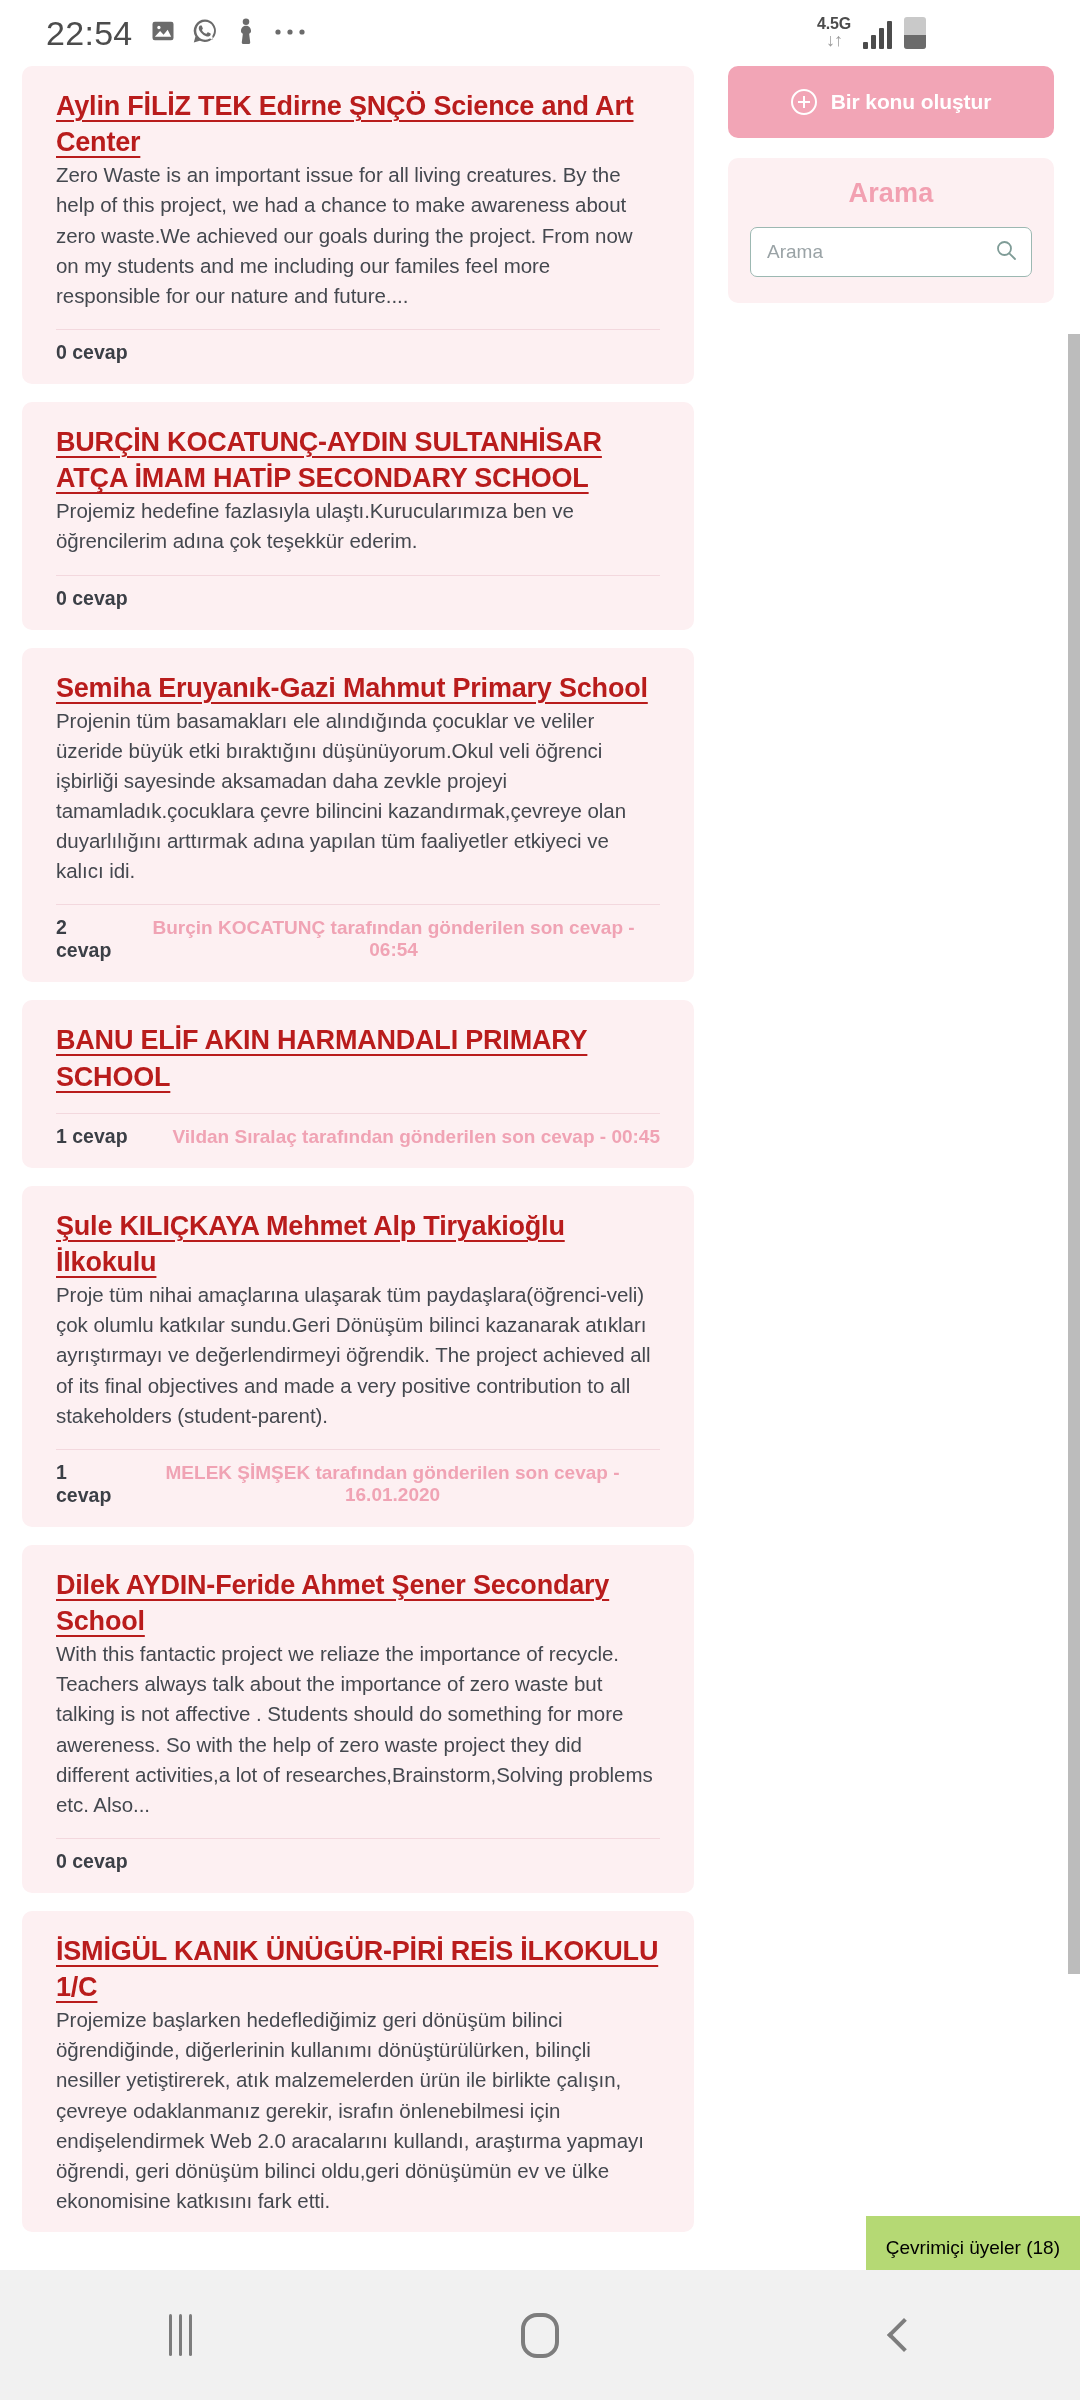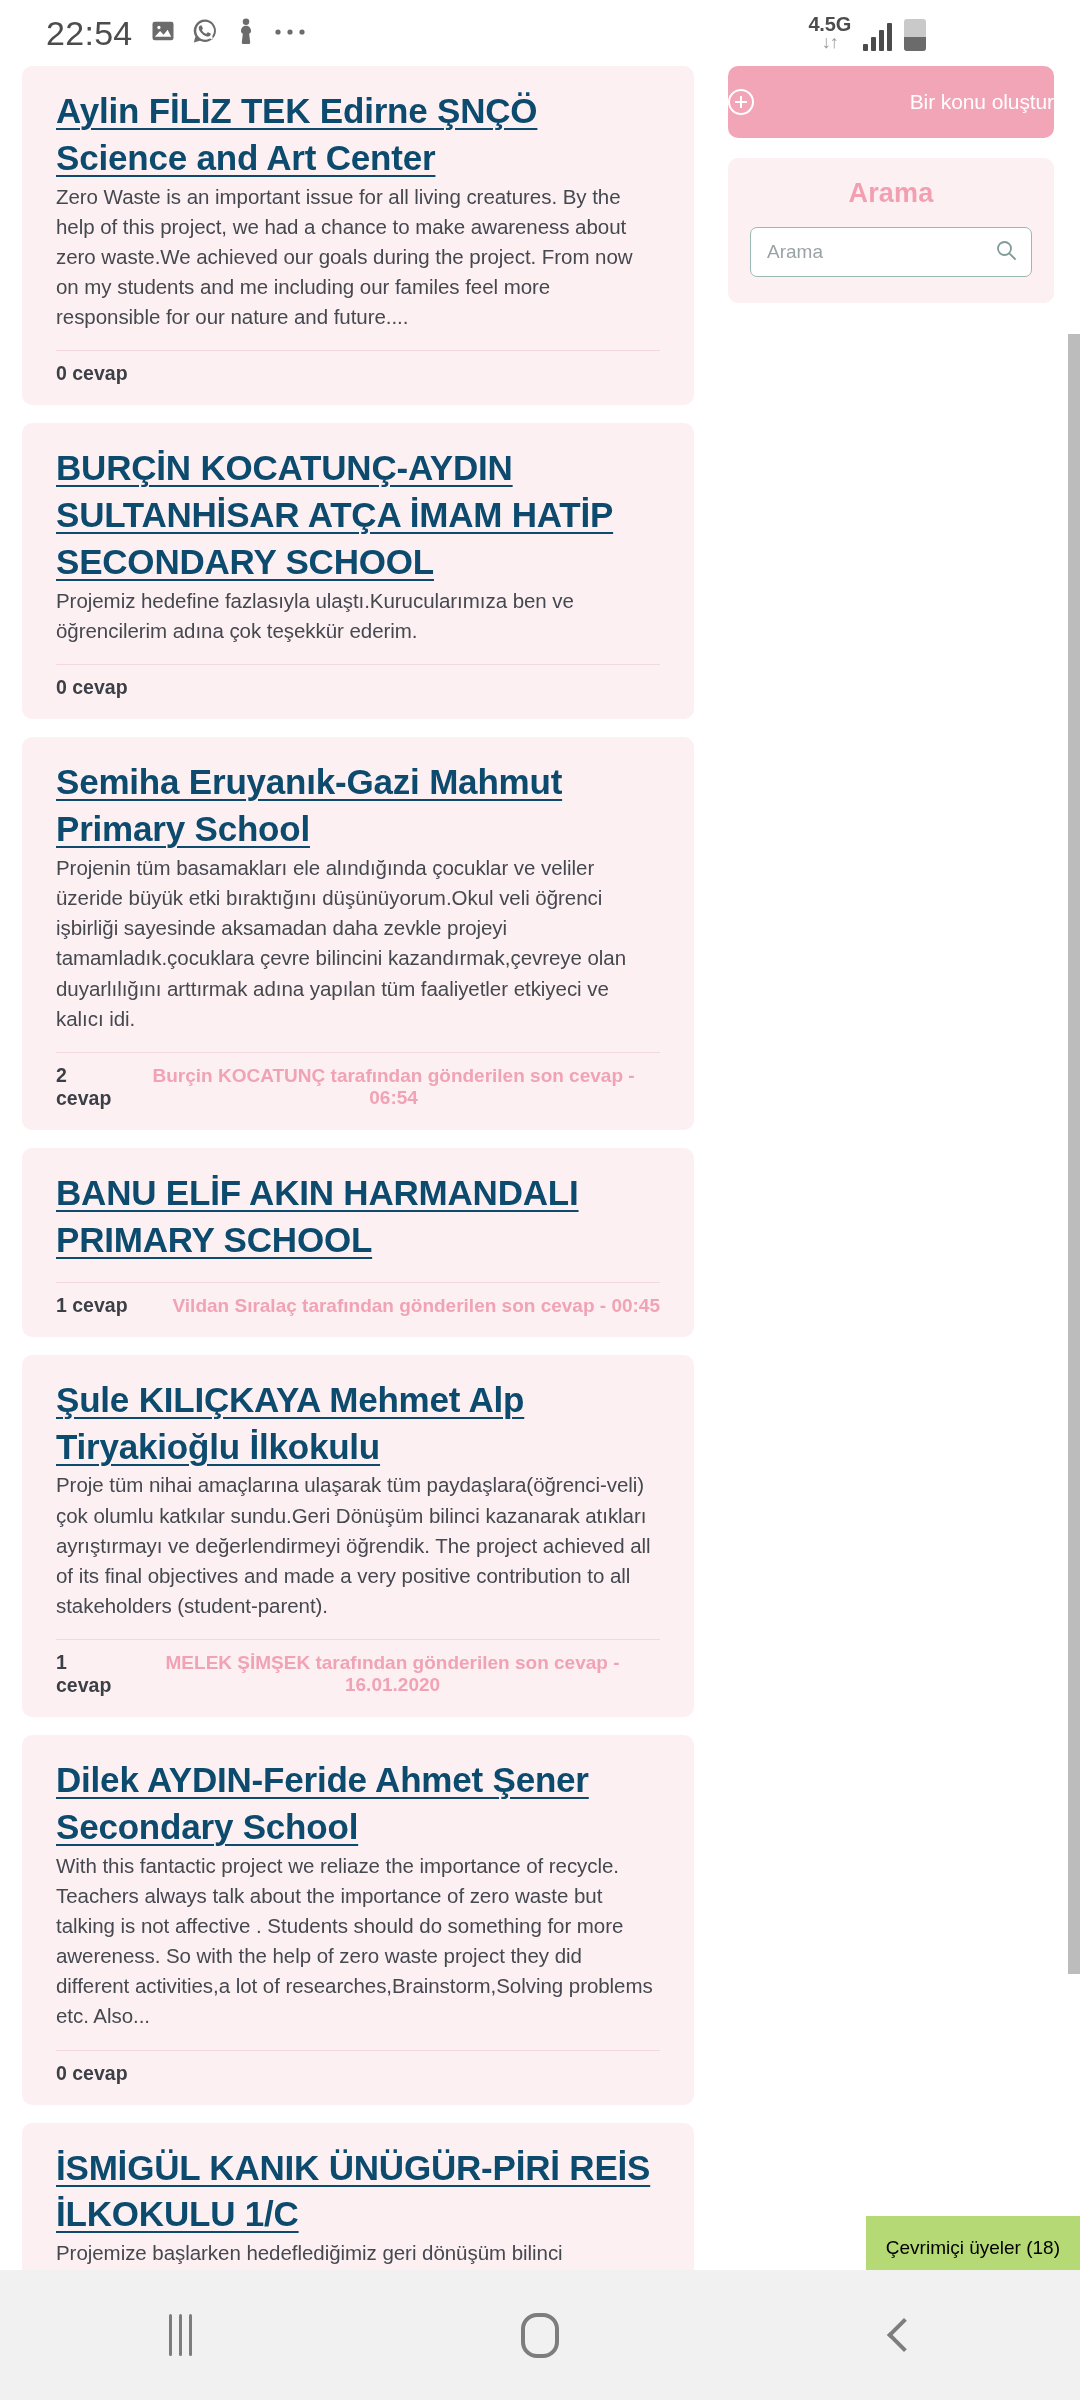--- a/index.html
+++ b/index.html
@@ -37,21 +37,21 @@
   .sb-time {
     font-size: 34px;
     color: #4c4c4c;
     letter-spacing: .3px;
     font-weight: 400;
   }
   .sb-icons { display: flex; align-items: center; gap: 14px; }
   .ic { display: block; }
   .sb-right { display: flex; align-items: flex-end; gap: 12px; padding-bottom: 2px; }
   .net-block { display: flex; flex-direction: column; align-items: center; line-height: 1; }
-  .net-label { font-size: 20px; color: #4c4c4c; font-weight: 600; letter-spacing: -.2px;}
+  .net-label { font-size: 16px; color: #4c4c4c; font-weight: 600; letter-spacing: -.2px;}
   .net-arrows { font-size: 18px; color: #9a9a9a; margin-top: -1px; letter-spacing:-1px;}
   .signal { display: flex; align-items: flex-end; gap: 3px; height: 28px; }
   .signal i { width: 5px; background: #4c4c4c; display: block; border-radius: 1px; }
   .signal i:nth-child(1) { height: 7px; }
   .signal i:nth-child(2) { height: 14px; }
   .signal i:nth-child(3) { height: 21px; }
   .signal i:nth-child(4) { height: 28px; }
   .battery {
     width: 22px; height: 32px;
     border-radius: 3px;
@@ -86,23 +86,23 @@
   }
 
   .card {
     background: #fdf0f2;
     border-radius: 10px;
     padding: 22px 34px 16px 34px;
     margin-bottom: 18px;
   }
 
   .card-title {
-    font-size: 35px;
+    font-size: 27px;
     font-weight: 700;
-    color: #0c4a6e;
+    color: #b91c1c;
     text-decoration: underline;
     text-underline-offset: 5px;
     text-decoration-thickness: 2px;
     line-height: 1.34;
     letter-spacing: -.2px;
     display: block;
   }
 
   .card-body {
     margin-top: 0;
@@ -144,25 +144,25 @@
     width: 326px;
   }
   .create-btn {
     width: 100%;
     height: 72px;
     background: #f2a5b6;
     border: none;
     border-radius: 10px;
     color: #ffffff;
     font-size: 21px;
-    font-weight: 400;
+    font-weight: 700;
     font-family: "Liberation Sans", sans-serif;
     display: flex;
     align-items: center;
-    justify-content: space-between;
+    justify-content: center;
     gap: 14px;
     letter-spacing: -.1px;
     cursor: pointer;
   }
   .plus-circle {
     width: 26px; height: 26px;
     border: 2px solid #ffffff;
     border-radius: 50%;
     position: relative;
     flex: none;

